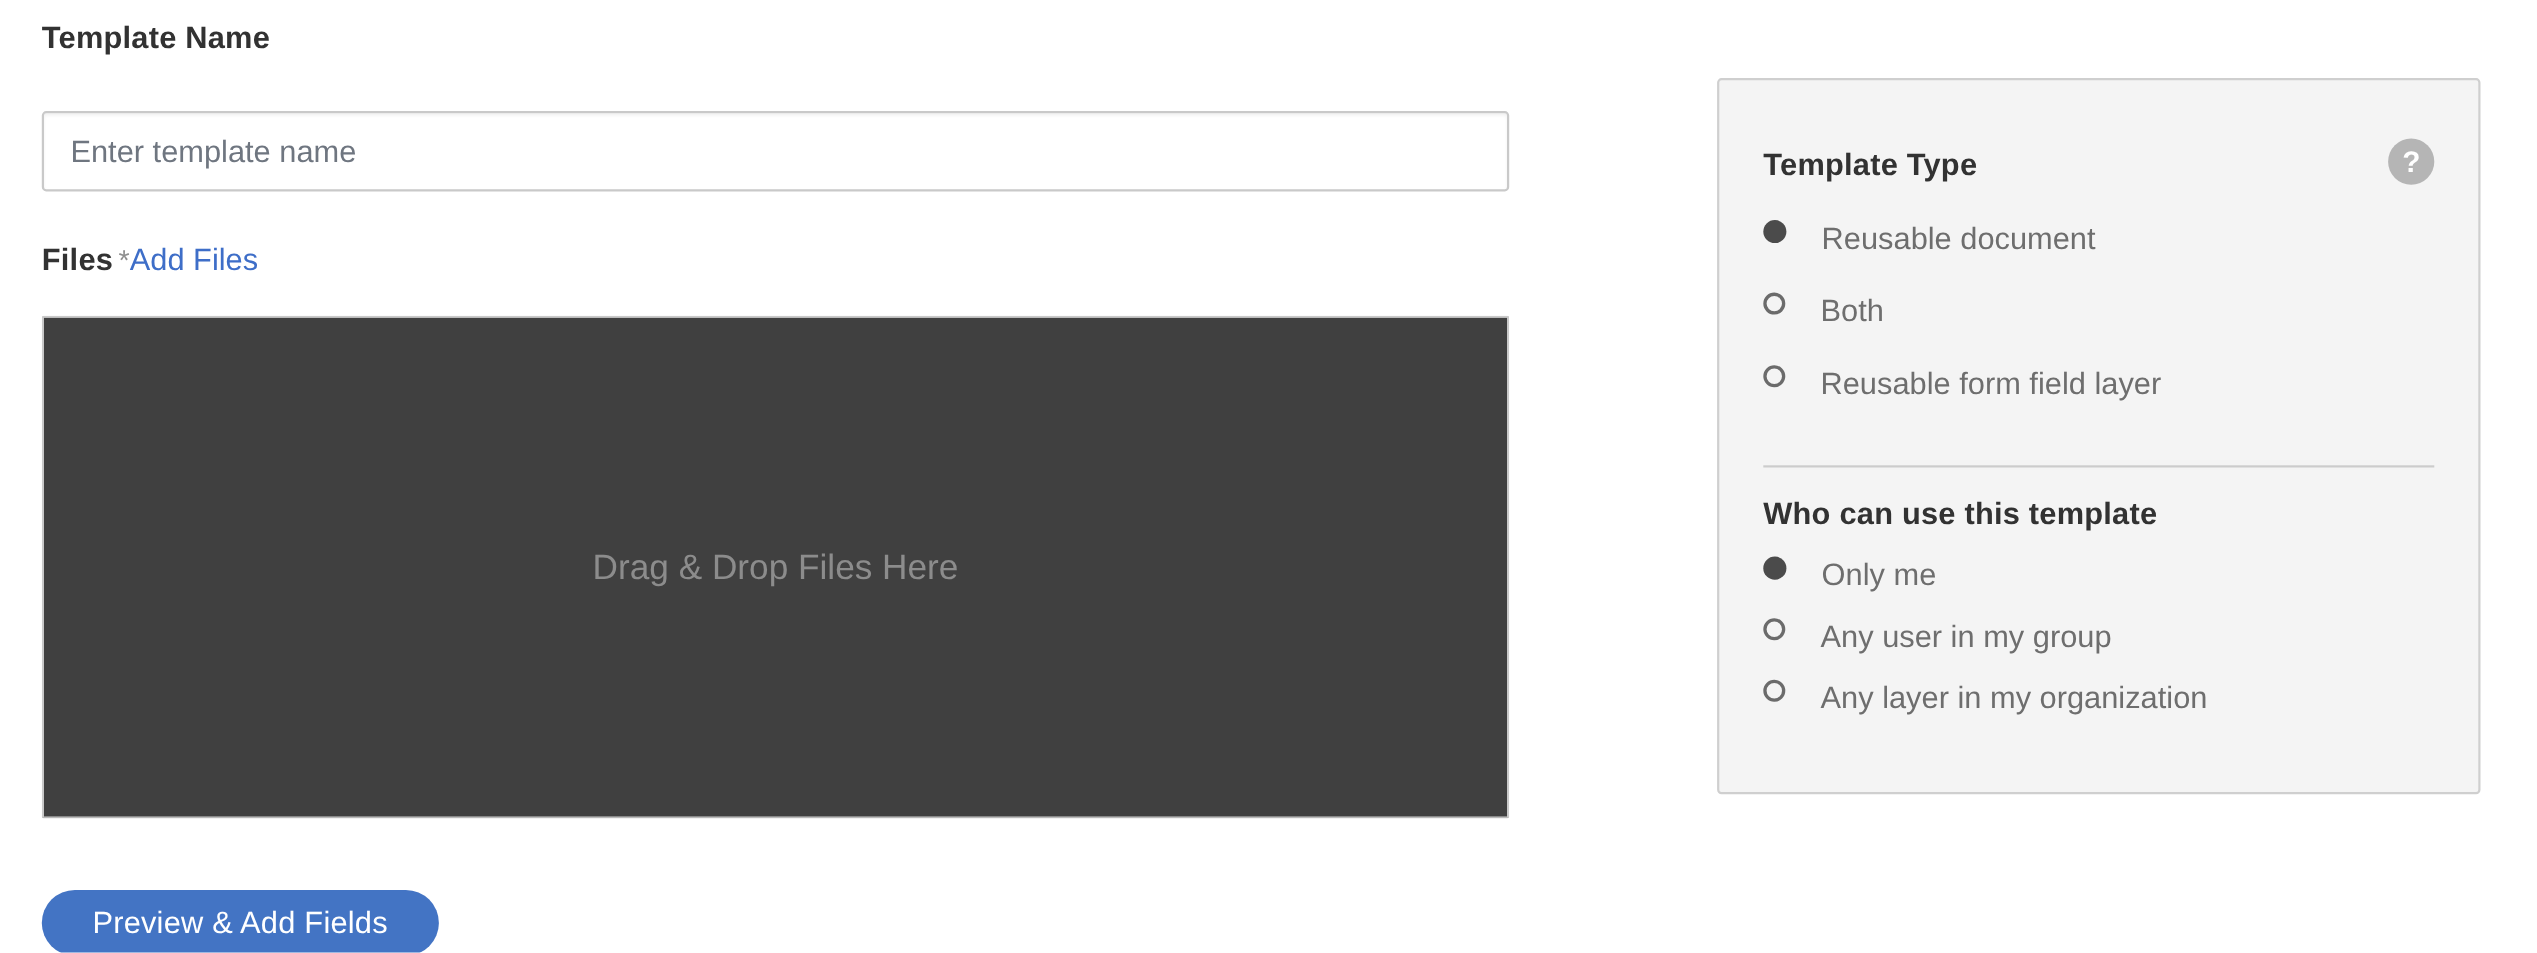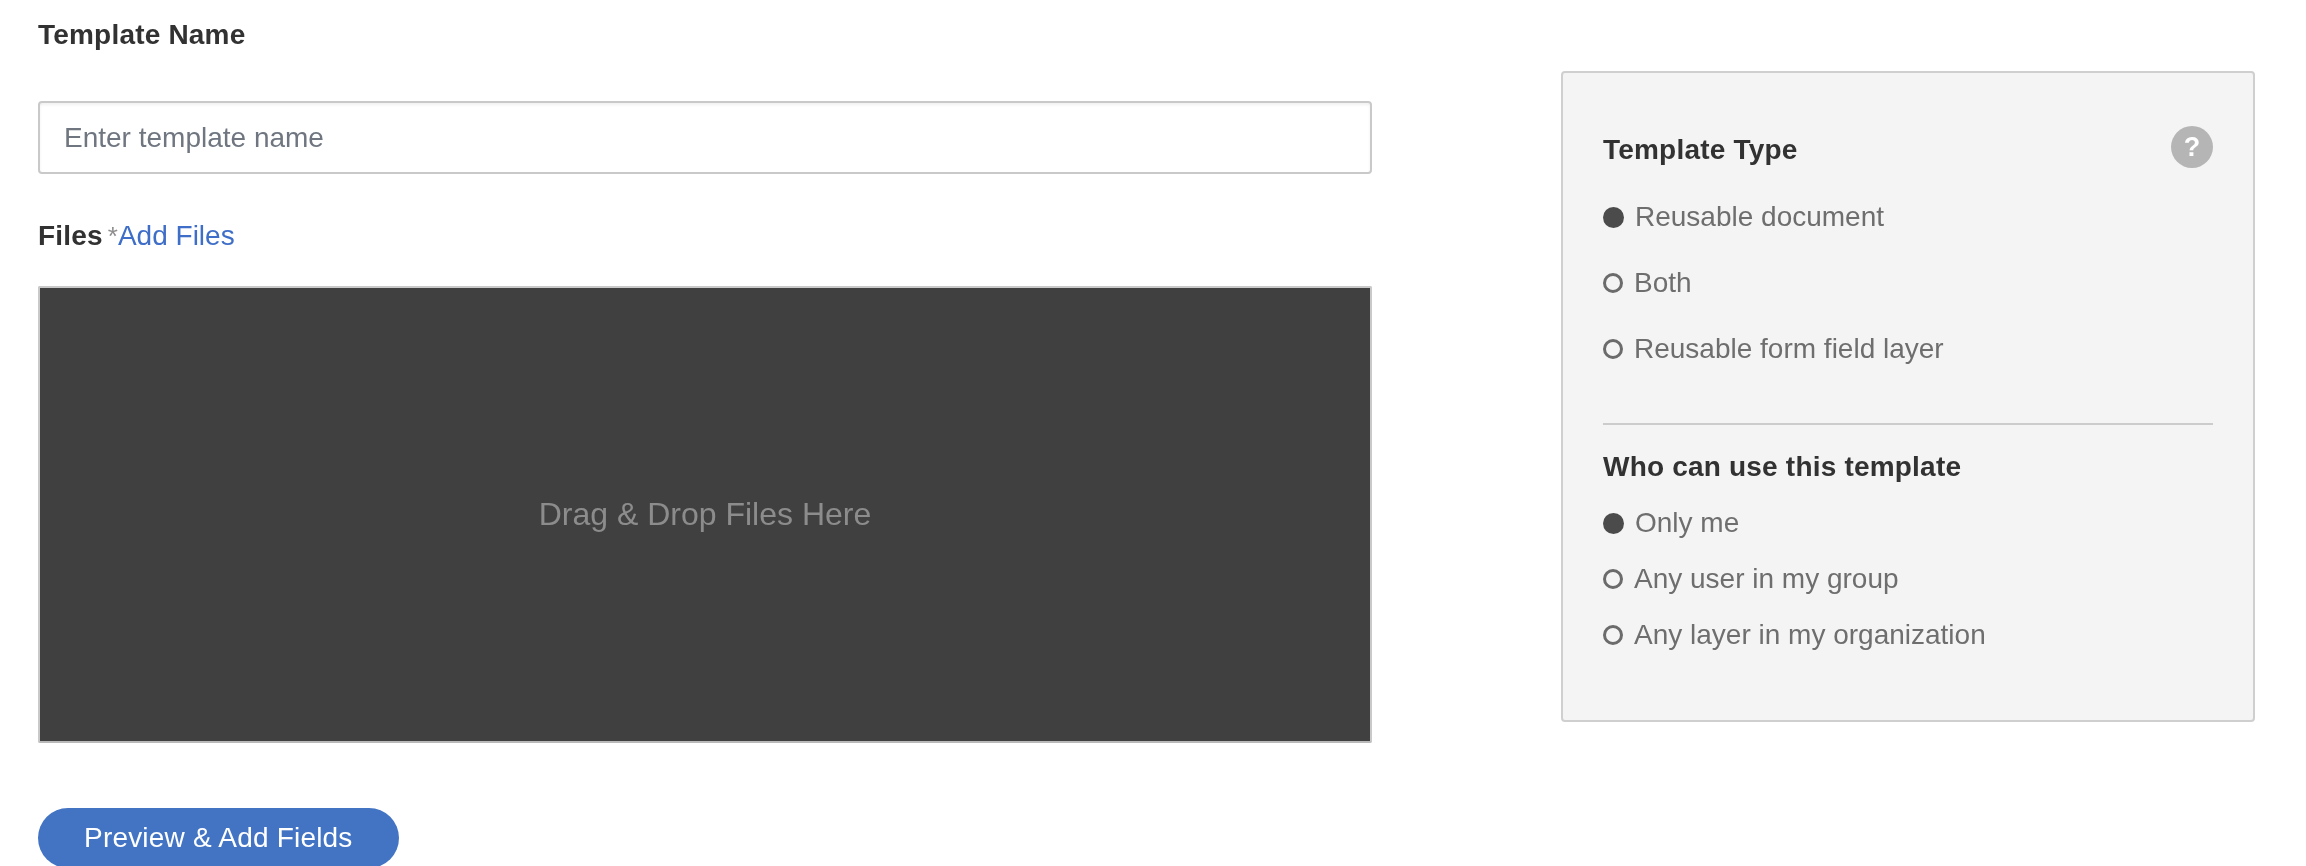--- a/index.html
+++ b/index.html
@@ -43,21 +43,21 @@
     border:2px solid #cfcfcf; border-radius:4px; padding:53px 40px 0 40px;
   }
   .panel-title-row { display:flex; justify-content:space-between; align-items:flex-end; height:42px; }
   .panel-title { font-size:28px; font-weight:700; line-height:36px; color:var(--heading-text,#323232); letter-spacing:0.2px; }
   .help-icon {
     width:42px; height:42px; border-radius:50%; background:#b5b5b5; color:#fff;
     font-size:27px; font-weight:700; line-height:1;
     display:flex; align-items:center; justify-content:center; cursor:pointer; flex:none;
     user-select:none;
   }
-  .radio-row { display:flex; align-items:center; gap:11px; cursor:pointer; line-height:34px; }
+  .radio-row { display:flex; gap:32px; cursor:pointer; line-height:34px; }
   .group-a .radio-row { margin-top:32px; }
   .group-b .radio-row { margin-top:22px; }
   .radio {
     box-sizing:border-box; width:20px; height:20px; border-radius:50%;
     border:3px solid #6b6b6b; background:transparent; flex:none;
   }
   .radio.checked { border:none; width:21px; height:21px; background:var(--radio-selected,#4b4b4b); }
   .radio-label { font-size:28px; color:var(--body-text,#6e6e6e); }
   .divider { border:none; border-top:2px solid #cccccc; margin:57px 0 0 0; }
   .panel-subtitle { margin-top:25px; height:34px; line-height:34px; }

